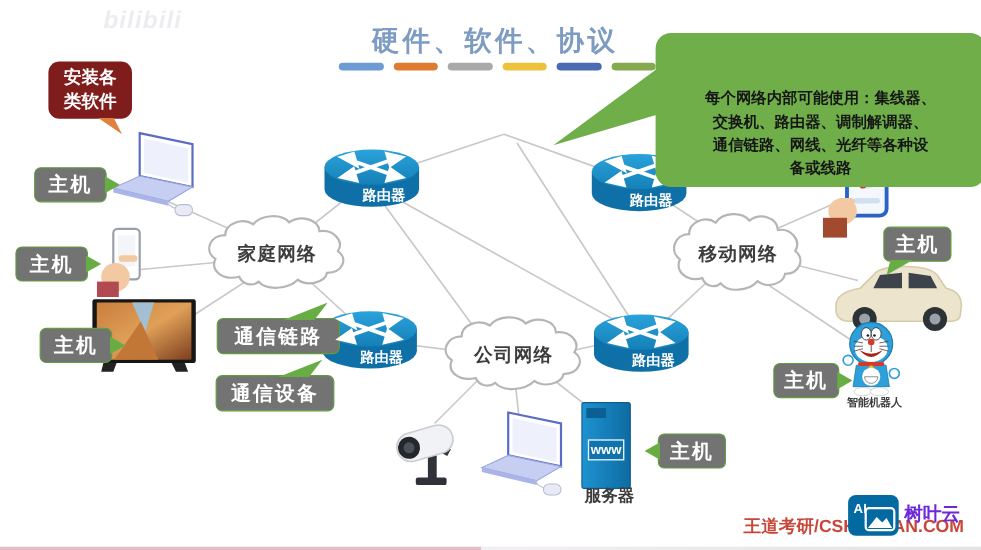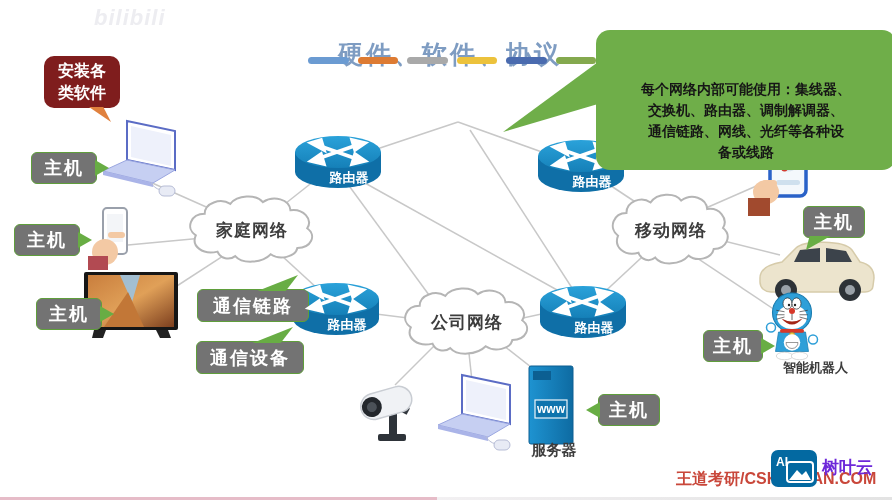--- a/index.html
+++ b/index.html
@@ -2,21 +2,21 @@
 <html><head>
 <meta charset="utf-8">
 <style>
   html,body{margin:0;padding:0;background:#fff;}
   .stage{position:relative;width:892px;height:500px;background:#ffffff;overflow:hidden;
          font-family:"Liberation Sans",sans-serif;}
   
   .lines{position:absolute;left:0;top:0;width:892px;height:500px;}
   
   .title{position:absolute;left:300px;top:20px;width:300px;text-align:center;
-         font-size:25px;font-weight:bold;color:#7e9cc2;letter-spacing:3px;margin-top:18px;}
+         font-size:25px;font-weight:bold;color:#7e9cc2;letter-spacing:3px;}
   .bars{position:absolute;left:308px;top:57px;width:288px;display:flex;gap:9px;}
   .bars span{height:7px;flex:1;border-radius:4px;}
   
   .cloud{position:absolute;display:flex;align-items:center;justify-content:center;}
   .cloud svg{position:absolute;left:0;top:0;width:100%;height:100%;}
   .cloud .cl-label{position:relative;font-weight:bold;color:#3d3d3d;font-size:17px;letter-spacing:1px;z-index:2;}
   
   .router{position:absolute;width:108px;height:52px;}
   .r-side{position:absolute;left:0;top:16px;width:86px;height:36px;background:#0f6fa7;
           border-radius:0 0 43px 43px / 0 0 16px 16px;}
@@ -45,22 +45,22 @@
       background:#e0813e;clip-path:polygon(0 0,65% 0,100% 100%);}
   .bubble-note{position:absolute;left:596px;top:30px;width:292px;background:#6fae49;border-radius:14px;
       color:#161616;font-size:14px;font-weight:bold;line-height:1.5;padding:7px 4px;text-align:center;
       white-space:pre-line;z-index:5;}
   .bubble-note .tail{position:absolute;left:-93px;top:32px;width:95px;height:70px;background:#6fae49;
       clip-path:polygon(100% 0,100% 60%,0 100%);}
   
   .dev{position:absolute;}
   .srv-label{position:absolute;left:520px;top:441px;width:68px;text-align:center;
              font-size:15px;font-weight:bold;color:#3d3d3d;}
-  .robot-label{position:absolute;left:742px;top:359px;width:106px;text-align:right;
-             font-size:13px;font-weight:bold;color:#3d3d3d;}
+  .robot-label{position:absolute;left:742px;top:359px;width:106px;text-align:center;
+             font-size:10px;font-weight:bold;color:#3d3d3d;}
   
   .bili{position:absolute;left:94px;top:5px;font-size:22px;font-weight:bold;font-style:italic;
         color:#ededf1;letter-spacing:1px;}
   .site{position:absolute;left:676px;top:469px;font-size:16px;font-weight:bold;color:#c9473a;}
   .ai-logo{position:absolute;left:771px;top:450px;width:46px;height:37px;background:#0369a1;
            border-radius:7px;z-index:6;}
   .logo-name{position:absolute;left:822px;top:456px;font-size:17px;font-weight:bold;color:#6d28d9;z-index:6;}
   .bottom-line{position:absolute;left:0;bottom:0;width:100%;height:3px;
       background:linear-gradient(90deg,#e6bcc8 0%,#e6bcc8 49%,#f2f0f2 49%,#e3e3e3 100%);}
 </style>

